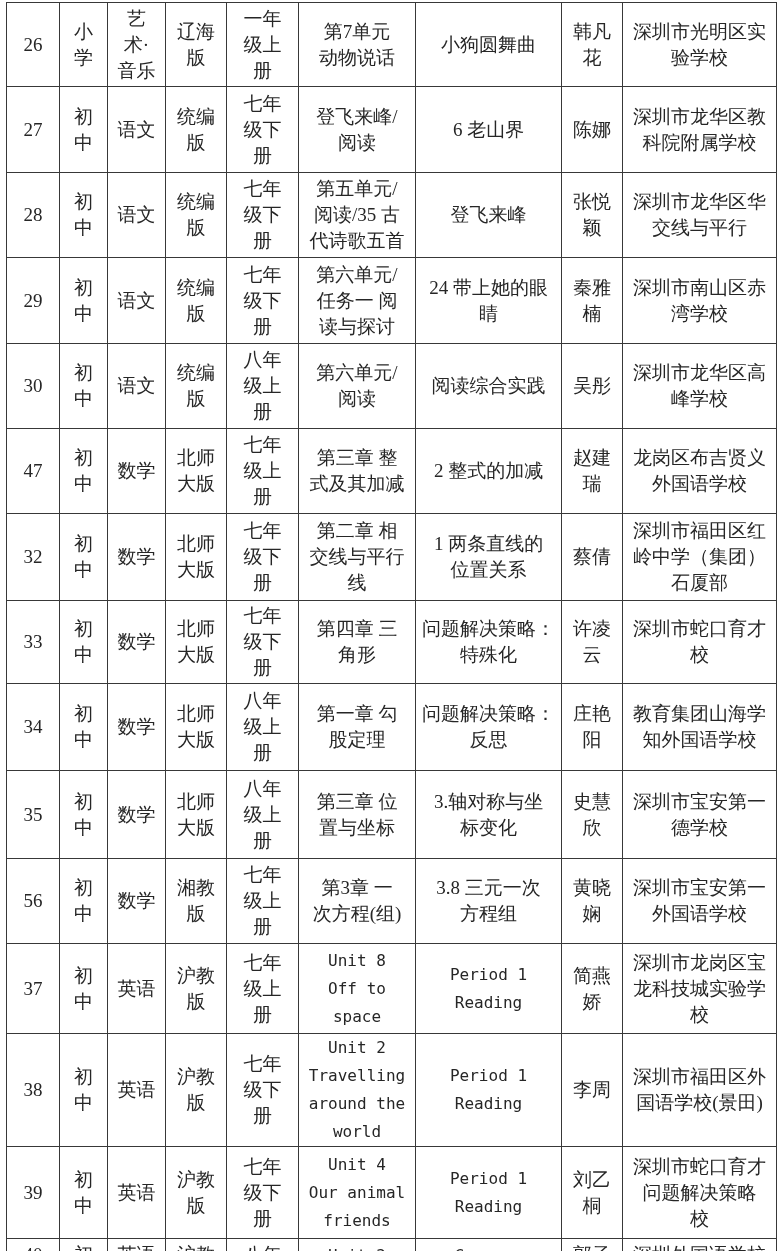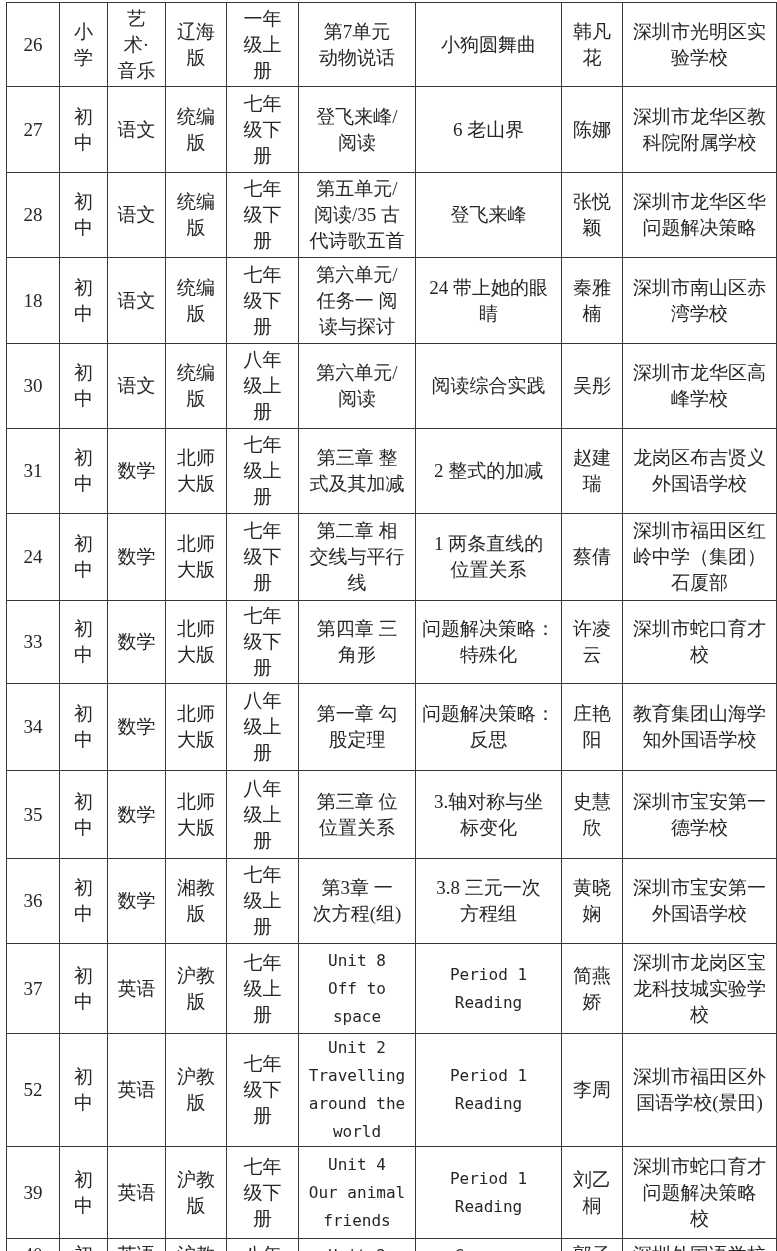--- a/index.html
+++ b/index.html
@@ -105,24 +105,24 @@
           <td>七年
 级下
 册</td>
           <td>第五单元/
 阅读/35 古
 代诗歌五首</td>
           <td>登飞来峰</td>
           <td>张悦
 颖</td>
           <td>深圳市龙华区华
-问题解决策略</td>
+交线与平行</td>
         </tr>
         <tr style="height: 86px;">
-          <td>18</td>
+          <td>29</td>
           <td>初
 中</td>
           <td>语文</td>
           <td>统编
 版</td>
           <td>七年
 级下
 册</td>
           <td>第六单元/
 任务一 阅
@@ -145,39 +145,39 @@
 级上
 册</td>
           <td>第六单元/
 阅读</td>
           <td>阅读综合实践</td>
           <td>吴彤</td>
           <td>深圳市龙华区高
 峰学校</td>
         </tr>
         <tr style="height: 85px;">
-          <td>31</td>
+          <td>47</td>
           <td>初
 中</td>
           <td>数学</td>
           <td>北师
 大版</td>
           <td>七年
 级上
 册</td>
           <td>第三章 整
 式及其加减</td>
           <td>2 整式的加减</td>
           <td>赵建
 瑞</td>
           <td>龙岗区布吉贤义
 外国语学校</td>
         </tr>
         <tr style="height: 87px;">
-          <td>24</td>
+          <td>32</td>
           <td>初
 中</td>
           <td>数学</td>
           <td>北师
 大版</td>
           <td>七年
 级下
 册</td>
           <td>第二章 相
 交线与平行
@@ -231,30 +231,30 @@
           <td>35</td>
           <td>初
 中</td>
           <td>数学</td>
           <td>北师
 大版</td>
           <td>八年
 级上
 册</td>
           <td>第三章 位
-位置关系</td>
+置与坐标</td>
           <td>3.轴对称与坐
 标变化</td>
           <td>史慧
 欣</td>
           <td>深圳市宝安第一
 德学校</td>
         </tr>
         <tr style="height: 85px;">
-          <td>36</td>
+          <td>56</td>
           <td>初
 中</td>
           <td>数学</td>
           <td>湘教
 版</td>
           <td>七年
 级上
 册</td>
           <td>第3章 一
 次方程(组)</td>
@@ -280,21 +280,21 @@
 space</td>
           <td class="latin">Period 1
 Reading</td>
           <td>简燕
 娇</td>
           <td>深圳市龙岗区宝
 龙科技城实验学
 校</td>
         </tr>
         <tr style="height: 107px;">
-          <td>52</td>
+          <td>38</td>
           <td>初
 中</td>
           <td>英语</td>
           <td>沪教
 版</td>
           <td>七年
 级下
 册</td>
           <td class="latin">Unit 2
 Travelling

